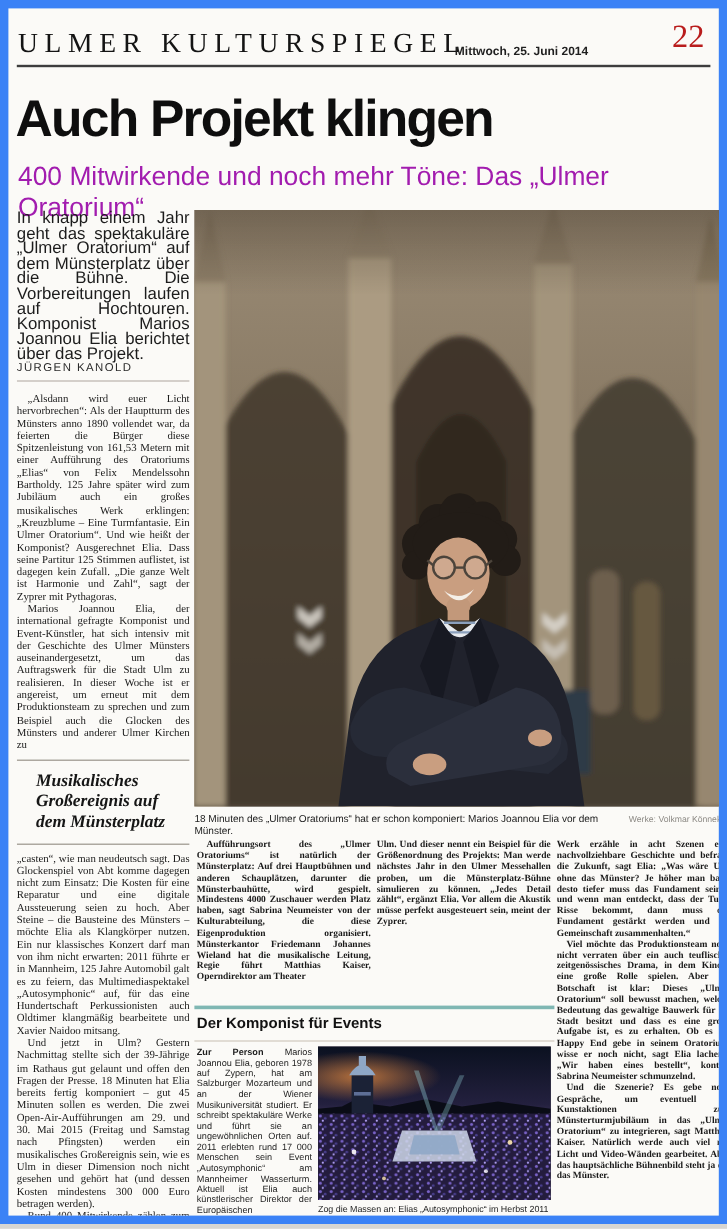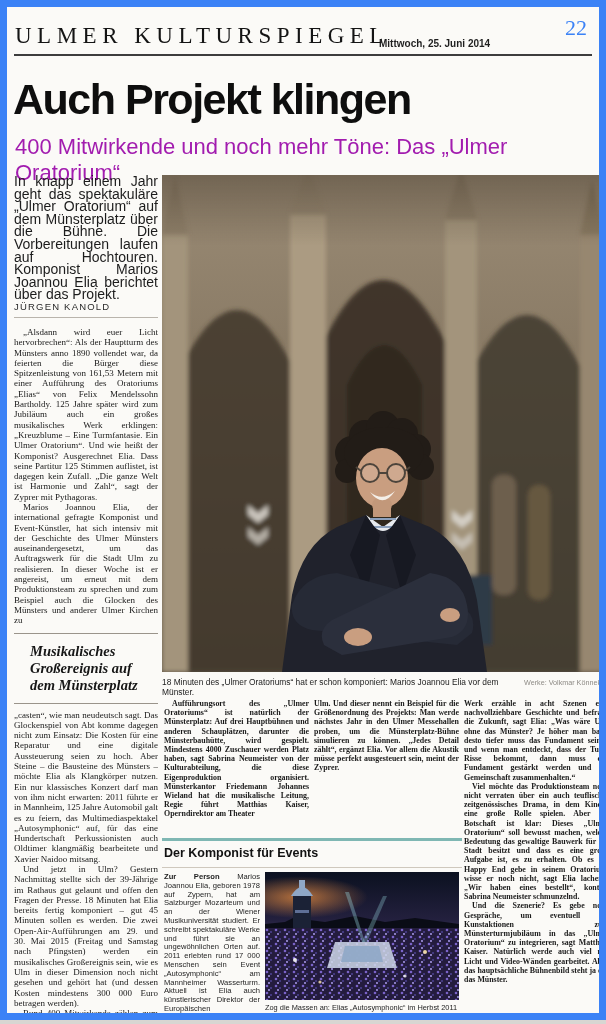--- a/index.html
+++ b/index.html
@@ -14,21 +14,21 @@
     position:absolute; left:8px; top:16px;
     font-family:"Liberation Serif", serif; font-size:23px; letter-spacing:5.5px;
     color:#141414; white-space:nowrap;
   }
   .masthead-date {
     position:absolute; left:372px; top:31px;
     font-size:10px; font-weight:bold; color:#1f1f1f;
   }
   .masthead-page {
     position:absolute; right:12px; top:8px;
-    font-family:"Liberation Serif", serif; font-size:22px; color:#3b82f6;
+    font-family:"Liberation Serif", serif; font-size:27px; color:#b91c1c;
   }
   .masthead-rule { position:absolute; left:7px; right:7px; top:47px; height:2px; background:#3d3d3d; }
 
   
   .headline {
     position:absolute; left:6px; top:68px; width:560px;
     font-size:43px; font-weight:bold; letter-spacing:-1.5px; color:#0e0e0e;
   }
   .subhead { position:absolute; left:8px; top:127px; width:560px; font-size:22px; color:#a21caf; }
 

